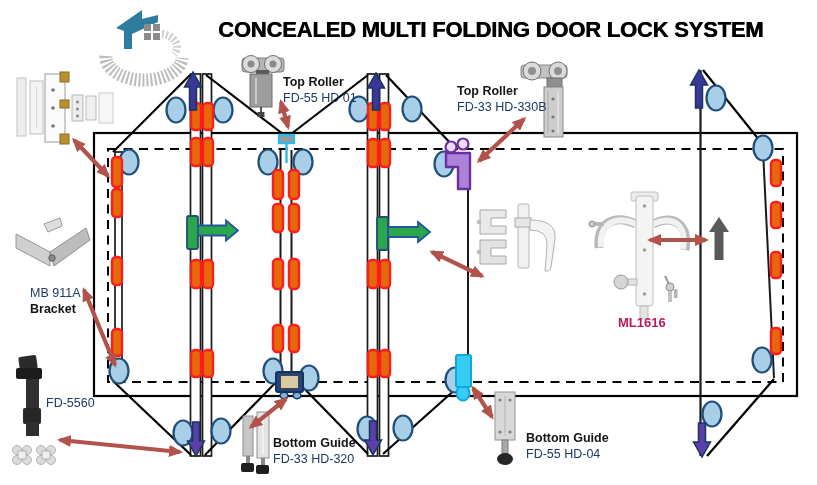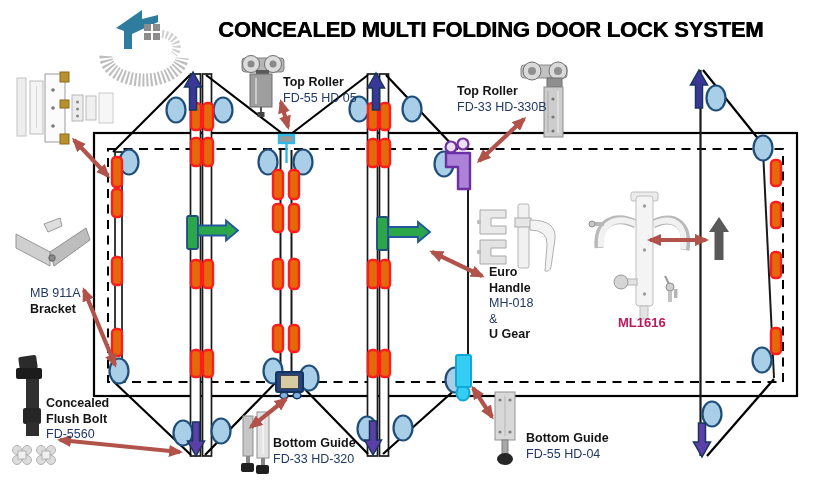--- a/index.html
+++ b/index.html
@@ -300,50 +300,42 @@
         <line x1="650" y1="240" x2="706" y2="240" stroke="#B2534B" stroke-width="4.2" marker-start="url(#rh)" marker-end="url(#rh)"></line>
         <line x1="473" y1="388" x2="492" y2="417" stroke="#B2534B" stroke-width="4.2" marker-start="url(#rh)" marker-end="url(#rh)"></line>
       </g>
 </svg>
 
 <div class="title">CONCEALED MULTI FOLDING DOOR LOCK SYSTEM</div>
 
 
 <div class="lbl" style="left:283px;top:75px">
   <div class="b">Top Roller</div>
-  <div class="c">FD-55 HD 05</div>
+  <div class="c">FD-55 HD 01</div>
 </div>
 
 <div class="lbl" style="left:457px;top:84px">
   <div class="b">Top Roller</div>
   <div class="c">FD-33 HD-330B</div>
 </div>
 
 <div class="lbl" style="left:30px;top:286px">
   <div class="c">MB 911A</div>
   <div class="b">Bracket</div>
 </div>
 
 <div class="lbl" style="left:46px;top:396px;width:86px">
-  <span class="b">Concealed Flush Bolt</span>
   <div class="c">FD-5560</div>
 </div>
 
 <div class="lbl" style="left:273px;top:436px">
   <div class="b">Bottom Guide</div>
   <div class="c">FD-33 HD-320</div>
 </div>
 
-<div class="lbl" style="left:489px;top:265px">
-  <div class="b">Euro</div>
-  <div class="b">Handle</div>
-  <div class="c">MH-018</div>
-  <div class="c">&amp;</div>
-  <div class="b">U Gear</div>
-</div>
 
 <div class="lbl bc" style="left:618px;top:315px">ML1616</div>
 
 <div class="lbl" style="left:526px;top:431px">
   <div class="b">Bottom Guide</div>
   <div class="c">FD-55 HD-04</div>
 </div>
 
 </div>
 

